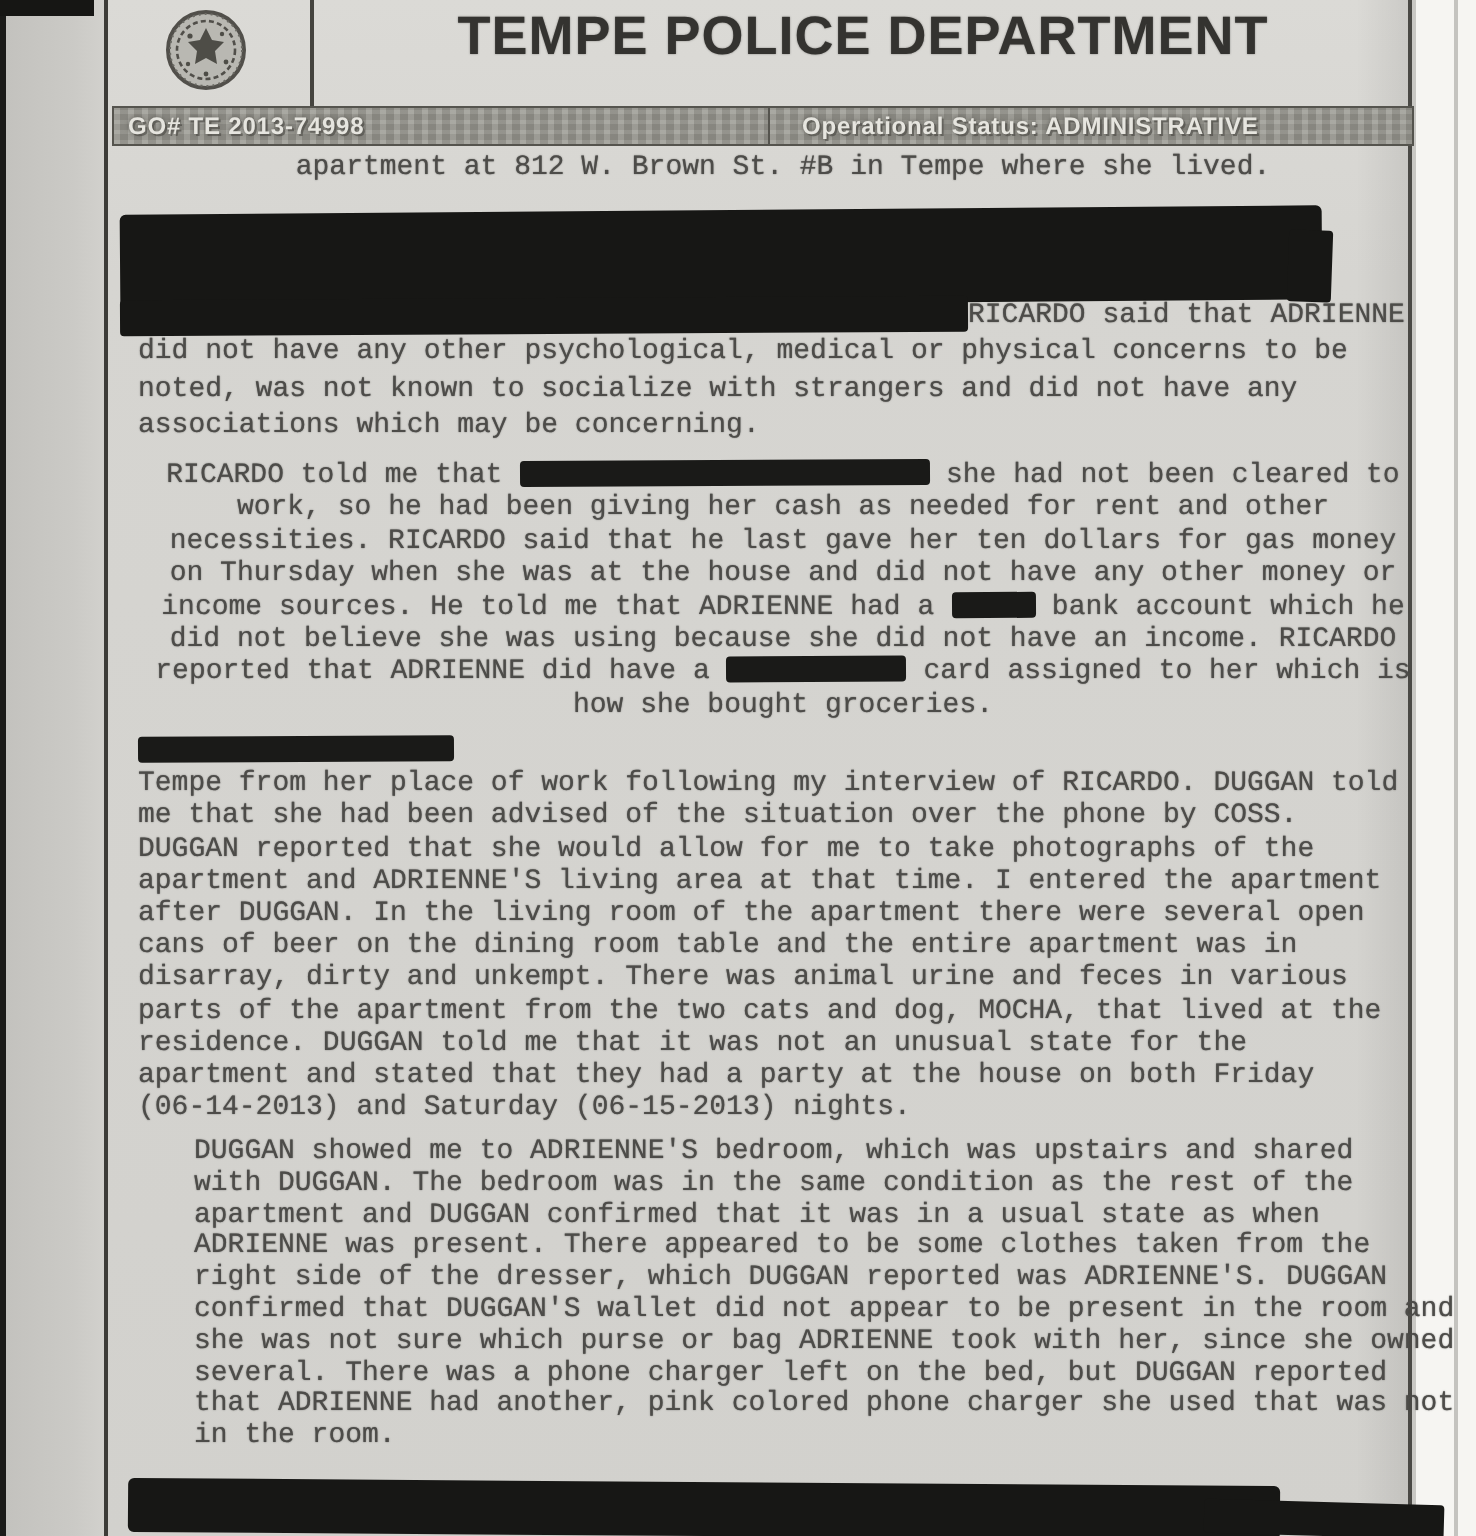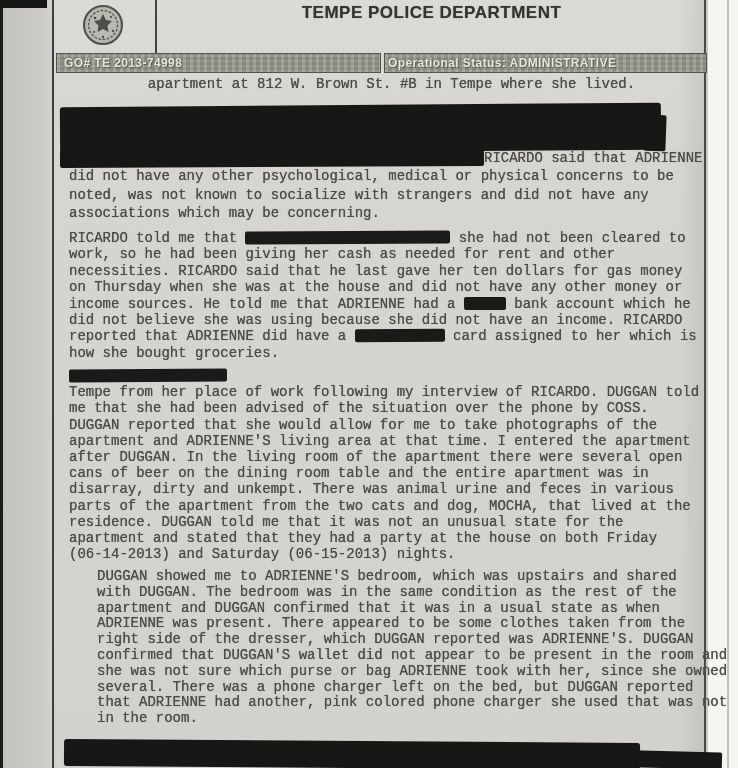--- a/index.html
+++ b/index.html
@@ -23,53 +23,53 @@
     box-sizing:border-box;
   }
   .page-shade-right{position:absolute;right:0;top:0;width:26px;height:768px;
     background:linear-gradient(90deg,rgba(0,0,0,0) 0%,rgba(0,0,0,.07) 100%);}
 
   .seal-divider{position:absolute;left:101px;top:0;width:2px;height:53px;background:#45443f;}
   .seal{position:absolute;left:28px;top:4px;width:42px;height:42px;}
 
   .title{
     position:absolute;left:103px;top:3px;width:549px;text-align:center;
-    font-weight:bold;font-size:17px;letter-spacing:.5px;color:#343330;
+    font-weight:bold;font-size:27px;letter-spacing:.5px;color:#343330;
     text-shadow:0 0 1px rgba(52,51,48,.55);
   }
   .subtitle{
     position:absolute;left:103px;top:29px;width:549px;text-align:center;
     font-weight:bold;font-size:13.5px;color:#4b4a46;
     text-shadow:0 0 1px rgba(75,74,70,.5);
   }
 
   .go-bar{
     position:absolute;top:53px;height:20px;box-sizing:border-box;
     background-color:#9b9a93;
     background-image:
       repeating-linear-gradient(90deg,rgba(255,255,255,.09) 0 3px,rgba(0,0,0,.08) 3px 7px),
       repeating-linear-gradient(0deg,rgba(255,255,255,.06) 0 2px,rgba(0,0,0,.06) 2px 5px);
     border:1px solid #55544e;
     color:#e6e5df;font-weight:bold;font-size:12px;letter-spacing:.4px;
     line-height:18px;white-space:nowrap;overflow:hidden;
     text-shadow:0 0 2px #5a5953, 1px 1px 0 rgba(70,69,63,.6);
   }
-  .go-bar.left{left:2px;width:325px;padding-left:7px;}
-  .go-bar.right{left:330px;width:323px;padding-left:3px;}
+  .go-bar.left{left:2px;width:376px;padding-left:7px;}
+  .go-bar.right{left:330px;width:323px;padding-left:16px;}
 
   .typed{
     position:absolute;left:15px;width:645px;
     font-family:"Liberation Mono","DejaVu Sans Mono",monospace;
     font-size:14px;color:#4d4c49;white-space:pre-wrap;
     text-shadow:0 0 .7px rgba(70,70,68,.85);
   }
   .intro{top:76px;line-height:17px;text-align:center;}
   .p1-tail-inline{left:430px;top:149px;line-height:18px;width:225px;}
   .p1-rest{top:167px;line-height:18.6px;}
-  .p2{top:230px;line-height:16.4px;}
+  .p2{top:230px;line-height:16.4px;text-align:center;}
   .p3{top:368px;line-height:16.2px;}
   .p4{top:569px;line-height:15.8px;margin-left:28px;}
 
   .redact{position:absolute;background:#171715;}
   .redact-a{left:6px;top:105px;width:601px;height:47px;transform:rotate(-.45deg);border-radius:3px;}
   .redact-a2{left:590px;top:115px;width:22px;height:36px;transform:rotate(2deg);border-radius:2px;}
   .redact-b{left:6px;top:149px;width:424px;height:18px;transform:rotate(-.3deg);border-radius:2px;}
   .redact-c{left:10px;top:741px;width:576px;height:27px;transform:rotate(.4deg);border-radius:3px;}
   .redact-d{left:548px;top:751px;width:120px;height:17px;transform:rotate(1.6deg);border-radius:2px;}
 

